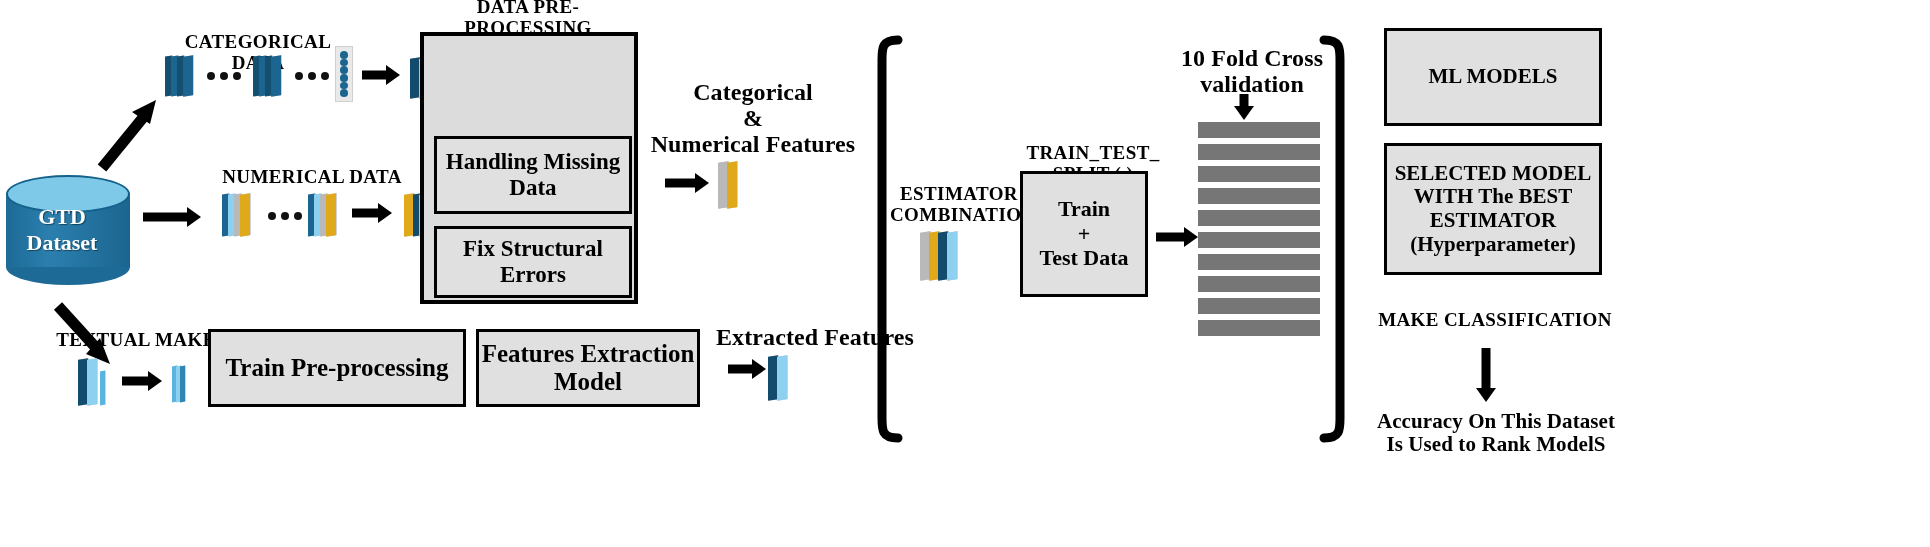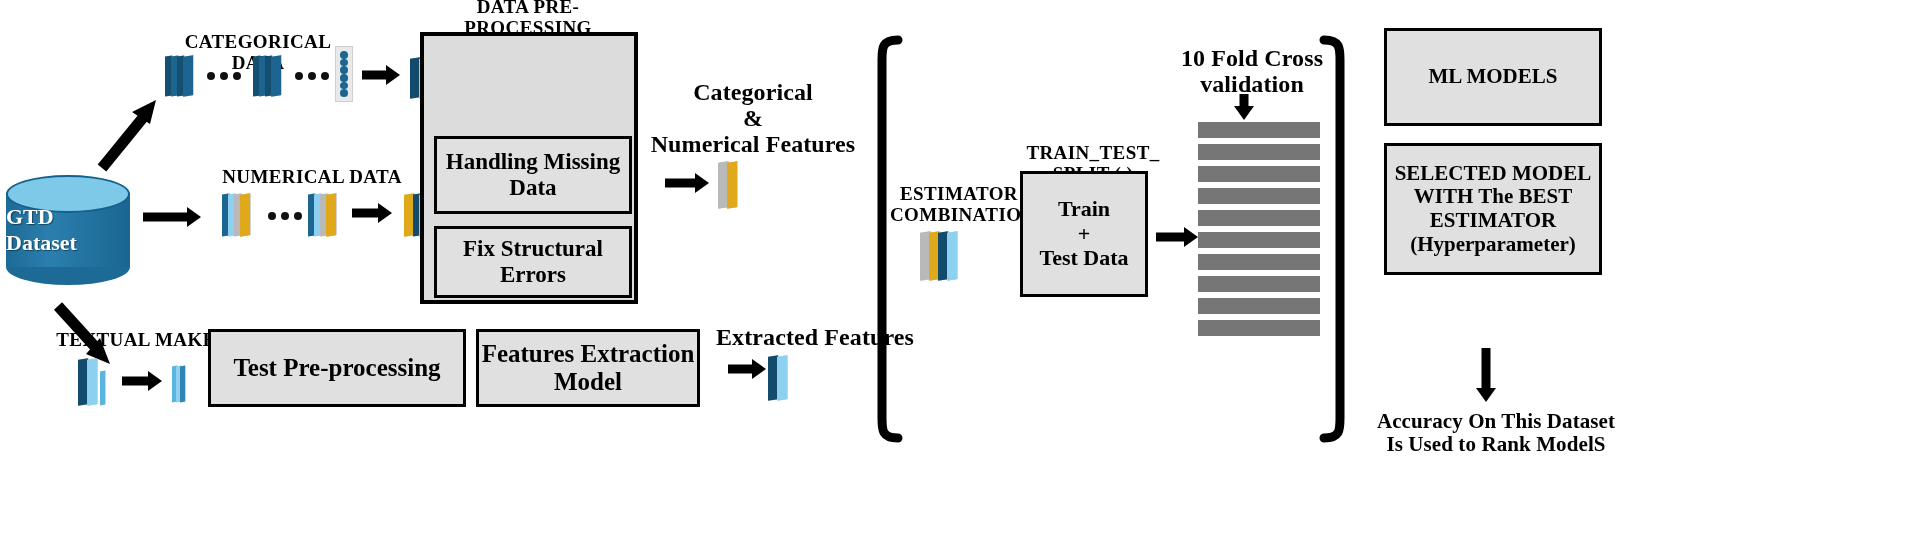--- a/index.html
+++ b/index.html
@@ -57,21 +57,21 @@
     border: 2px solid #14618c;
   }
   .cyl .bot {
     position: absolute; left: 0; right: 0; bottom: 0; height: 36px;
     border-radius: 50%;
     background: #1d6a96;
   }
   .cyl .cyl-label {
     position: absolute; left: 0; right: 12px; top: 50%;
     transform: translateY(-50%);
-    text-align: left;
+    text-align: center;
     color: #fff; font-weight: bold; font-size: 22px;
     text-shadow: 1px 1px 1px rgba(0,0,0,.45);
     z-index: 3;
   }
 
   
   .stack { position: absolute; display: flex; align-items: flex-end; }
   .plate {
     width: 7px;
     position: relative;
@@ -268,21 +268,21 @@
 
   <div class="lbl lbl-big" style="left:648px; top:80px; width:210px;">Categorical
 &amp;
 Numerical Features</div>
 
   <div class="stack" style="left:718px; top:158px; height:50px;">
     <div class="plate wide" style="height:46px; background:#b9b9b9;"></div>
     <div class="plate wide" style="height:46px; background:#e0a91b;"></div>
   </div>
 
-  <div class="box" style="left:208px; top:329px; width:258px; height:78px; font-size:25px;">Test Pre-processing</div>
+  <div class="box" style="left:208px; top:329px; width:258px; height:78px; font-size:25px;">Train Pre-processing</div>
 
   <div class="box" style="left:476px; top:329px; width:224px; height:78px; font-size:25px;">Features Extraction
 Model</div>
 
   <div class="lbl lbl-big" style="left:700px; top:325px; width:230px;">Extracted Features</div>
 
   <div class="arrow-r" style="left:728px; top:358px; width:44px; height:22px;">
     <div class="shaft" style="width:28px;"></div>
     <div class="head" style="left:24px;"></div>
   </div>
@@ -346,20 +346,21 @@
     </svg>
   </div>
 
   <div class="box" style="left:1384px; top:143px; width:218px; height:132px; font-size:21px;">SELECTED MODEL
 WITH The BEST
 ESTIMATOR
 (Hyperparameter)</div>
 
   <div class="box" style="left:1384px; top:28px; width:218px; height:98px; font-size:21px;">ML MODELS</div>
 
+  <div class="lbl lbl-caps" style="left:1370px; top:310px; width:250px;">MAKE CLASSIFICATION</div>
 
   <div class="arrow-d" style="left:1472px; top:348px; width:28px; height:58px;">
     <div class="shaft" style="height:42px;"></div>
     <div class="head" style="top:40px;"></div>
   </div>
 
   <div class="lbl lbl-med" style="left:1362px; top:410px; width:268px;">Accuracy On This Dataset
 Is Used to Rank ModelS</div>
 
 </div>

